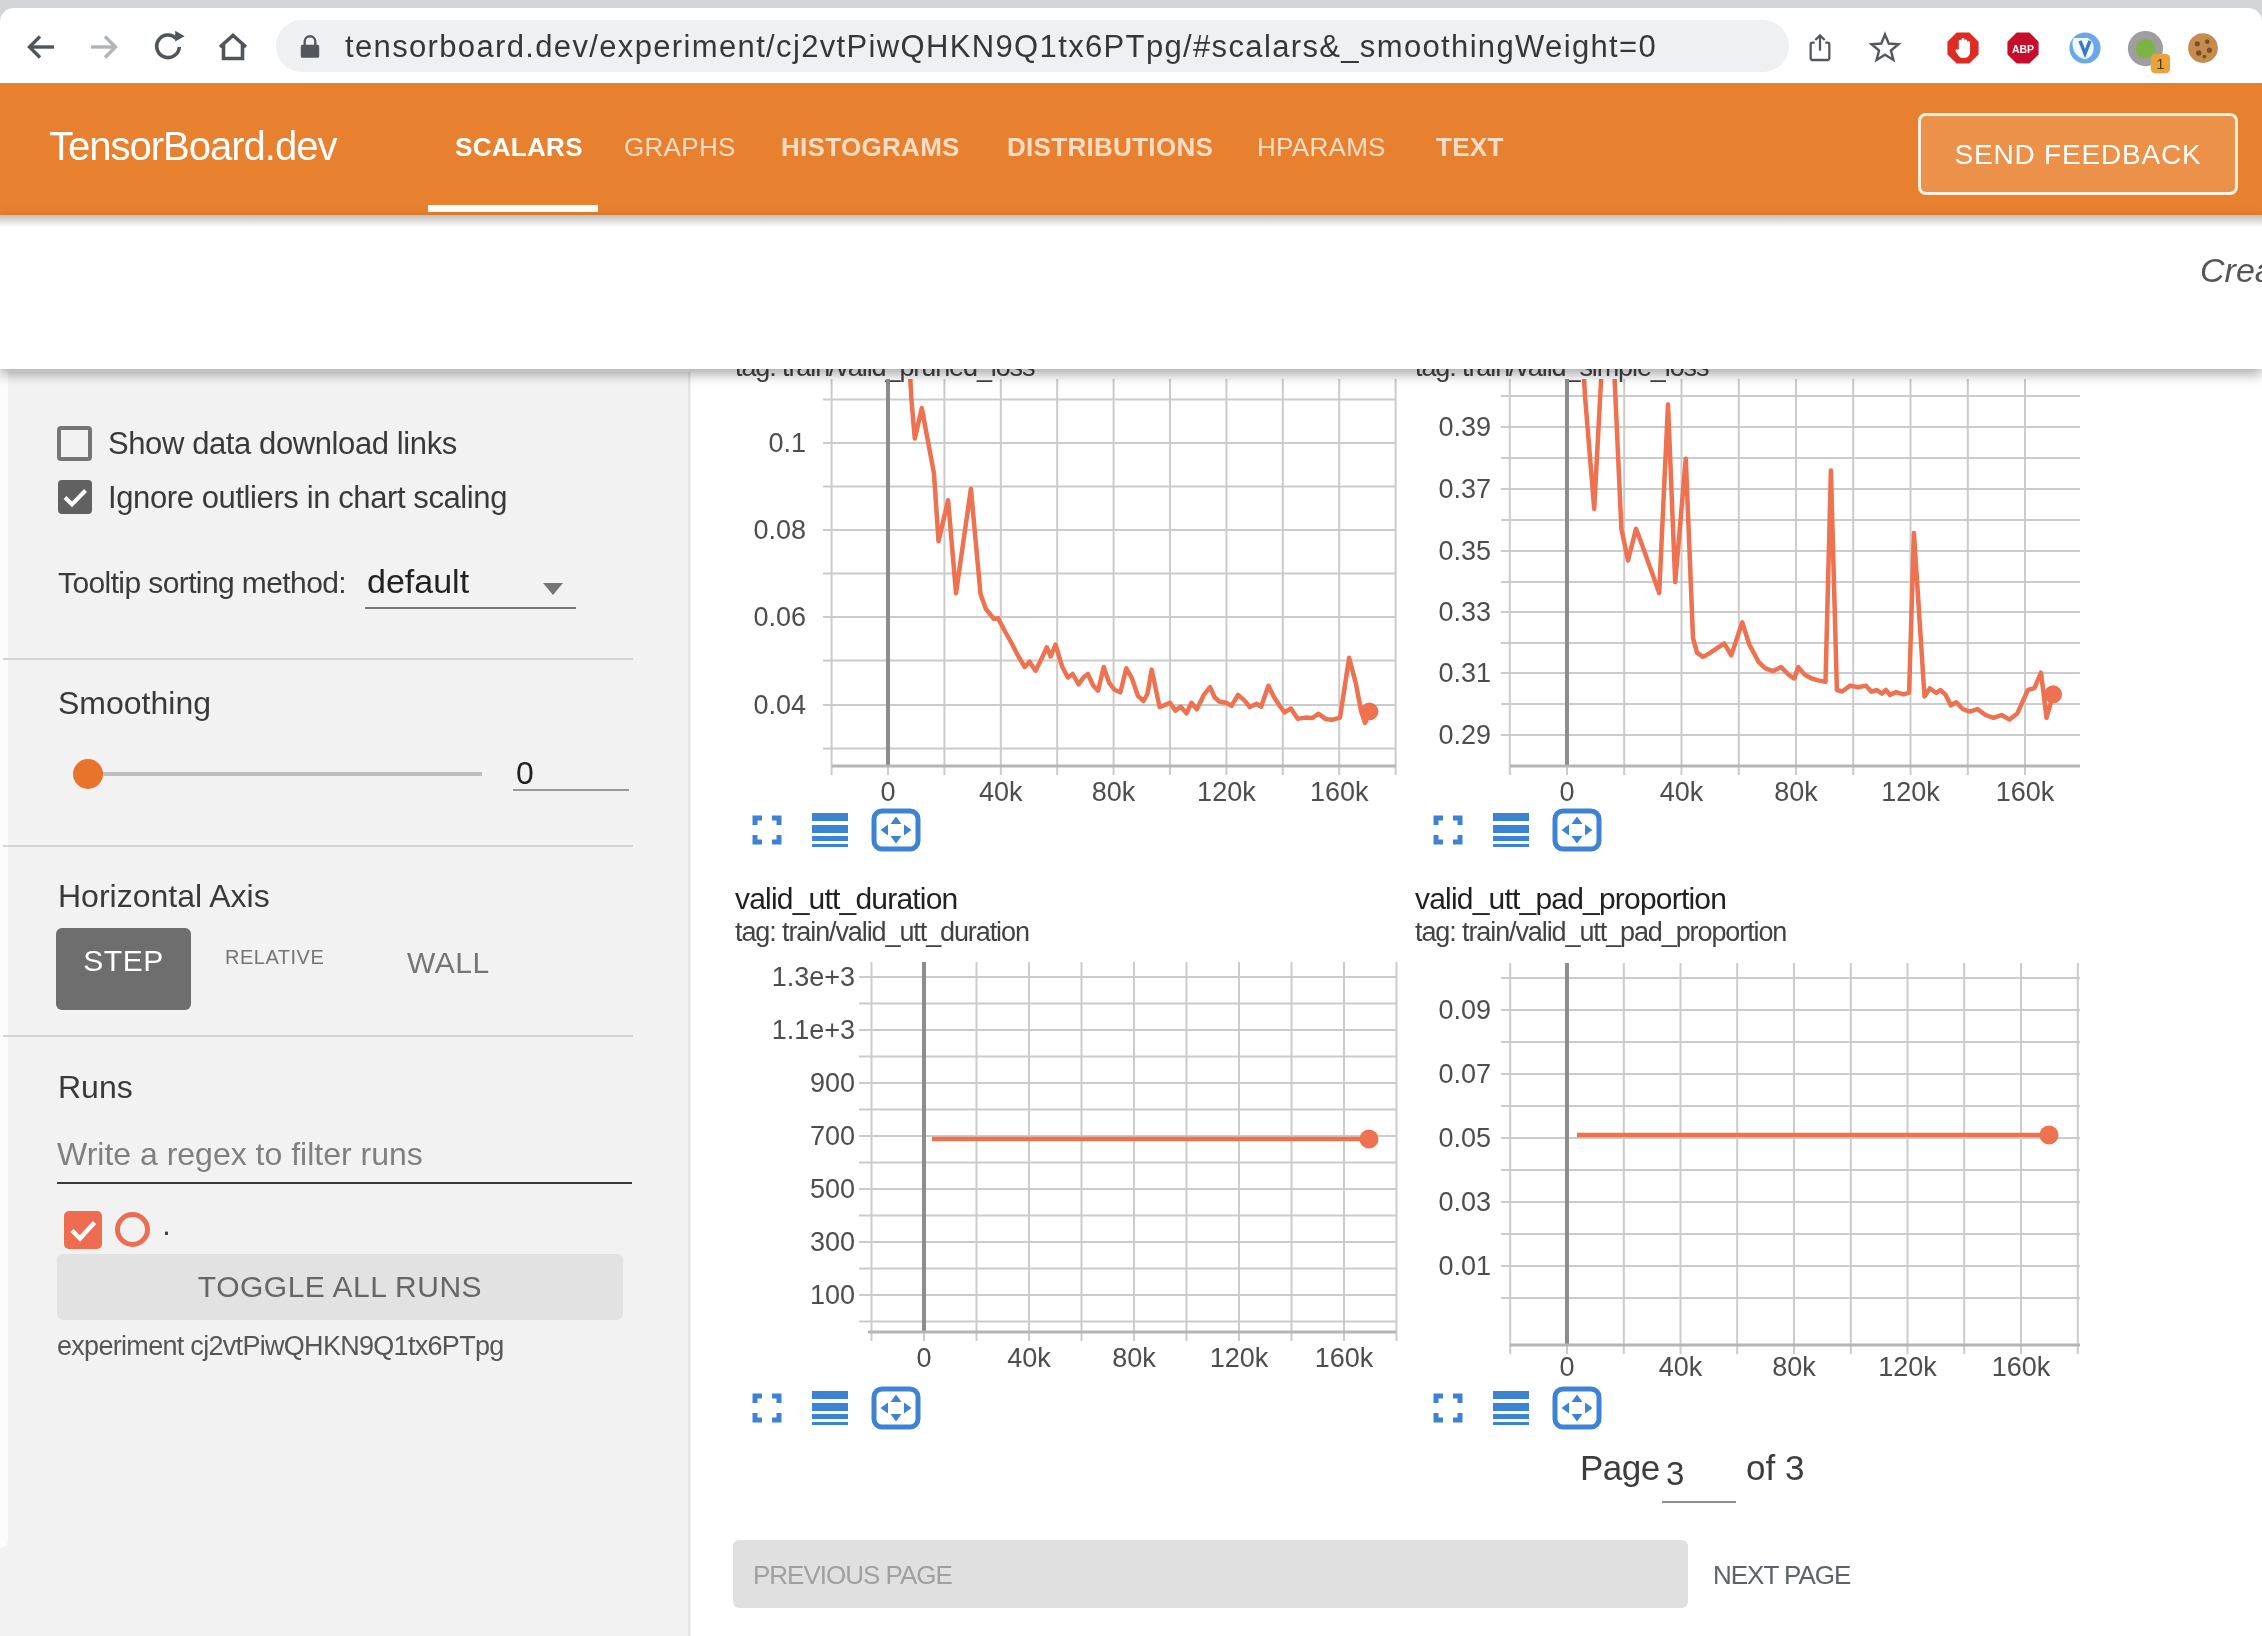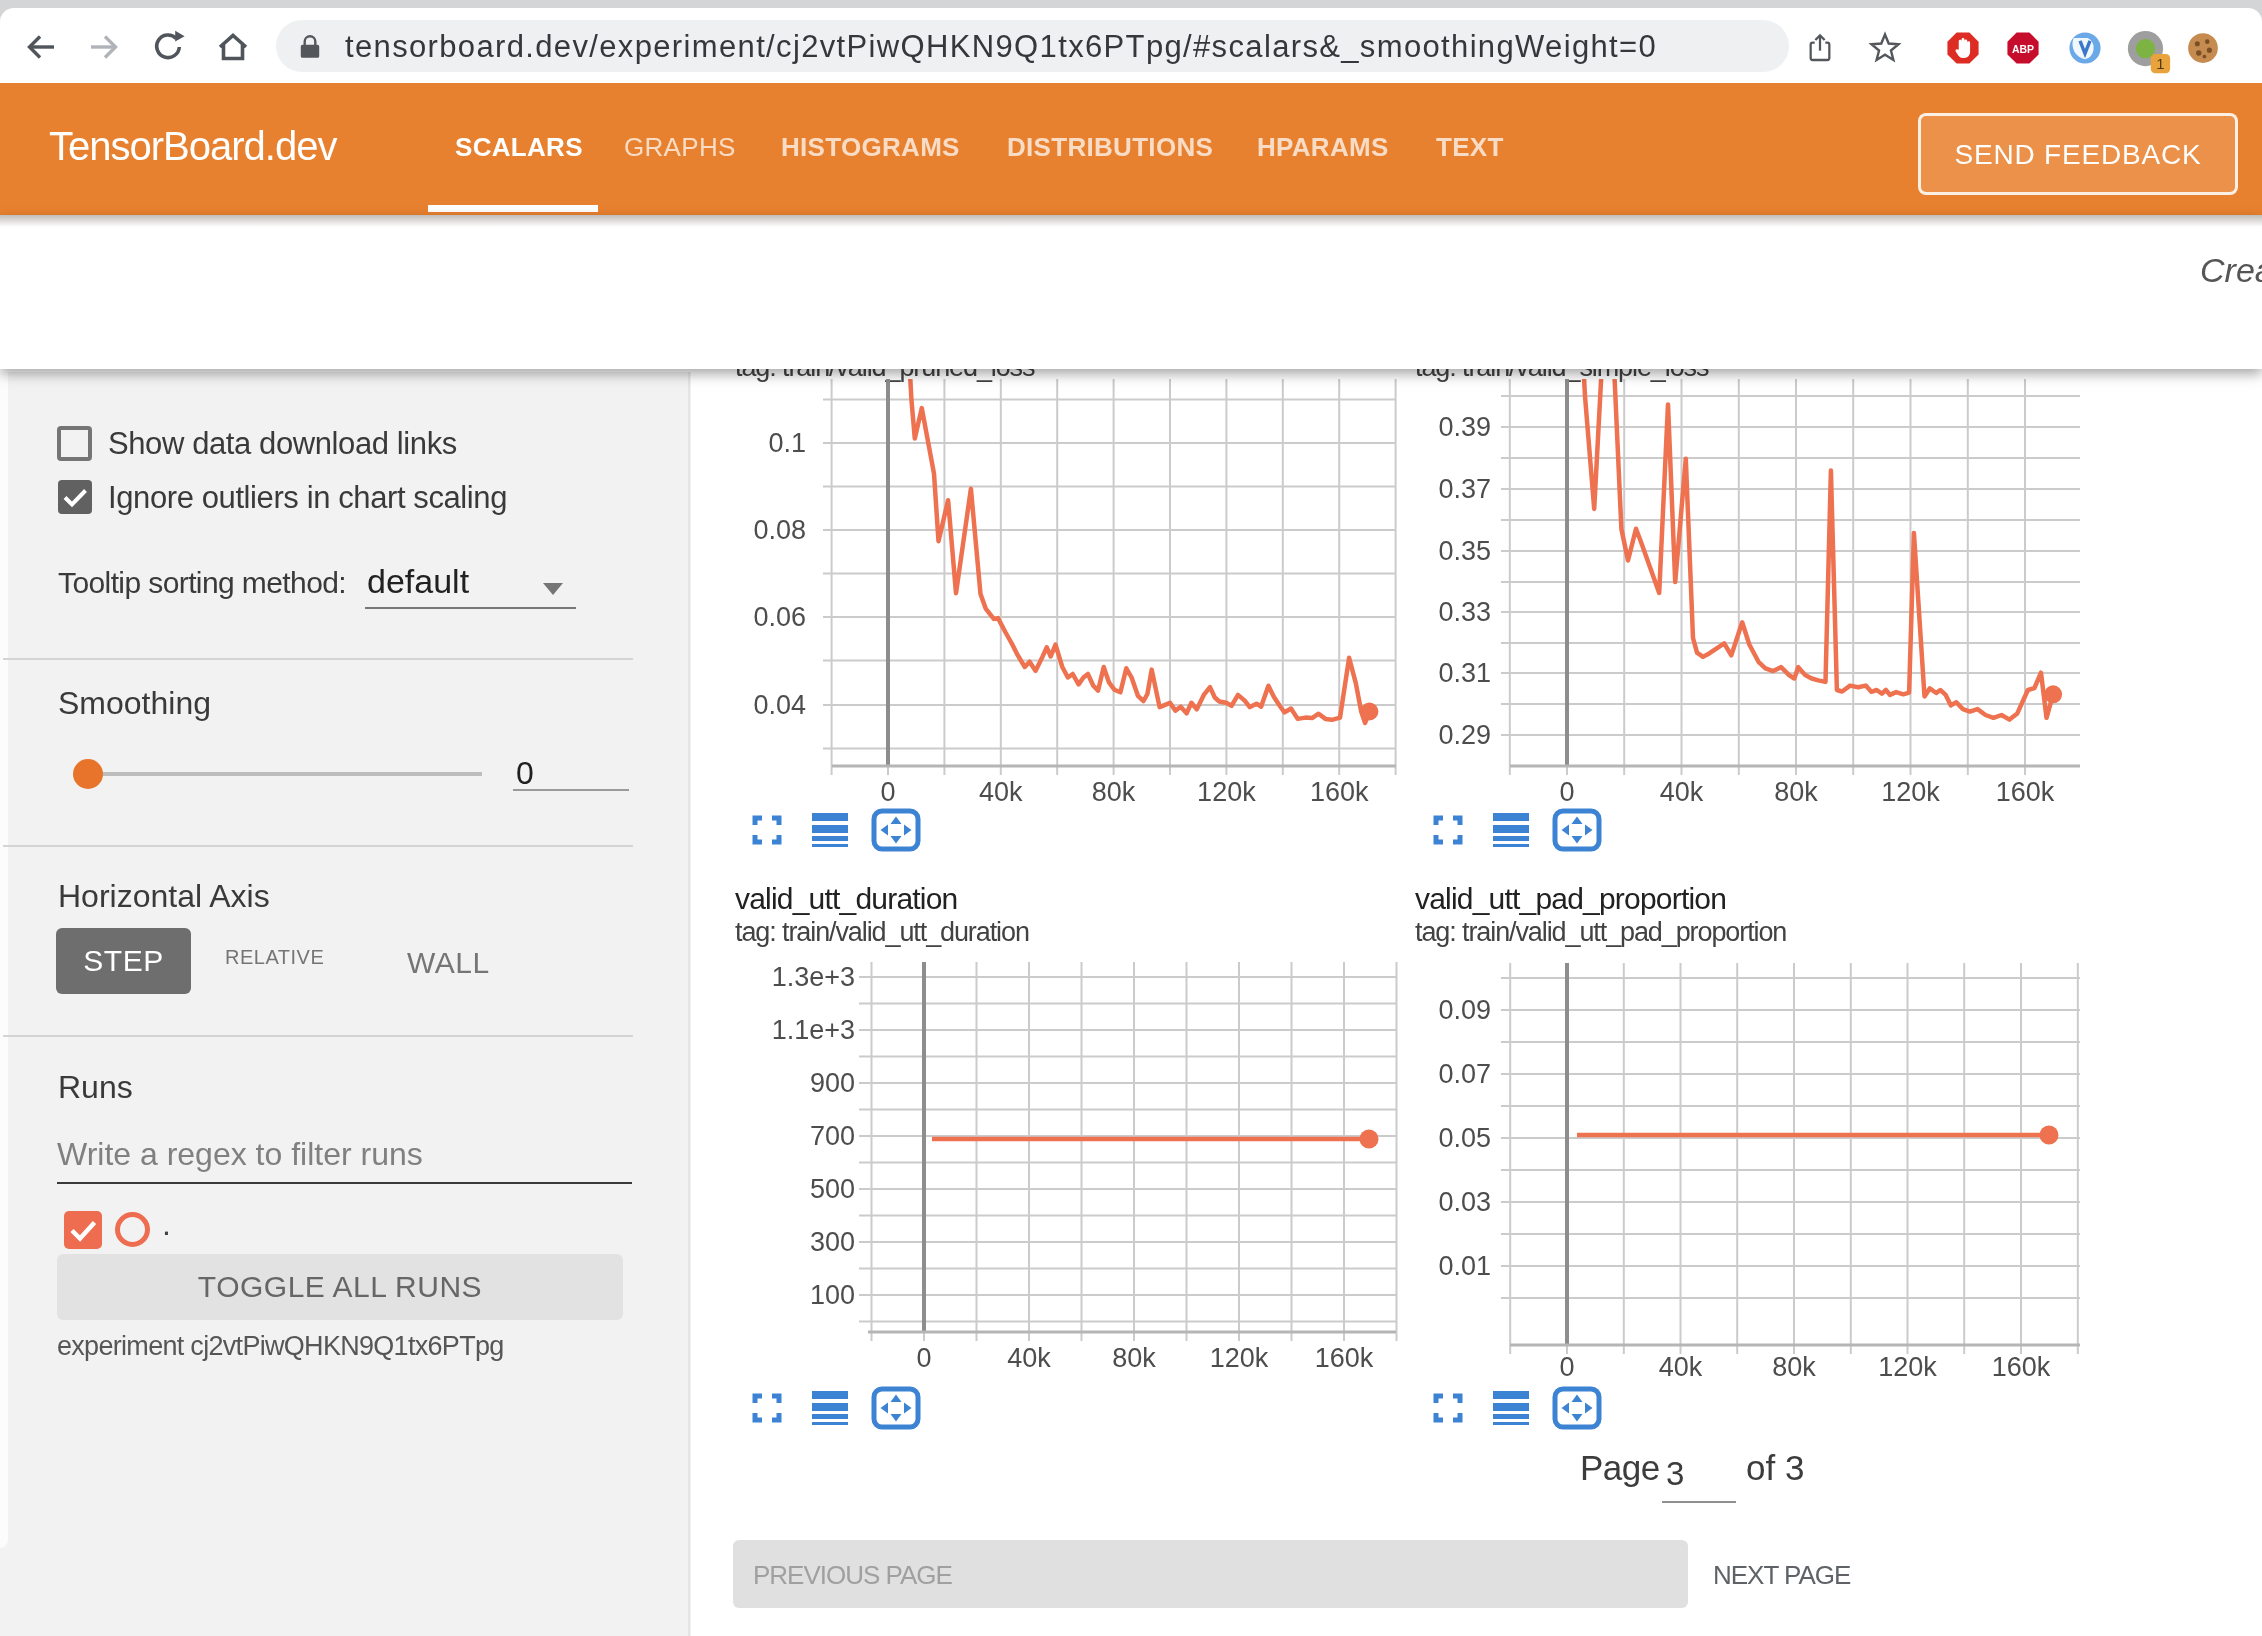--- a/index.html
+++ b/index.html
@@ -71,21 +71,21 @@
     <path d="M6 10V7a6 6 0 1 1 12 0v3h1a1.5 1.5 0 0 1 1.5 1.5v9A1.5 1.5 0 0 1 19 22H5a1.5 1.5 0 0 1-1.5-1.5v-9A1.5 1.5 0 0 1 5 10h1zm2.2 0h7.6V7a3.8 3.8 0 1 0-7.6 0v3z" fill="#53575c"></path>
   </svg>
 <div class="abs" style="left:345px;top:29px;font-size:31px;color:#35383b;letter-spacing:1.35px">tensorboard.dev/experiment/cj2vtPiwQHKN9Q1tx6PTpg/#scalars&amp;_smoothingWeight=0</div>
 
 <div class="abs" style="left:0;top:83px;width:2262px;height:132px;background:#e8812f"></div>
 <div class="abs" style="left:49px;top:124px;font-size:40px;color:#fff;letter-spacing:-1px">TensorBoard.dev</div>
 <div class="abs" style="left:455px;top:132px;font-size:26px;font-weight:bold;color:#fff;letter-spacing:0.3px">SCALARS</div>
 <div class="abs" style="left:624px;top:132px;font-size:26px;font-weight:normal;color:rgba(255,255,255,0.72);letter-spacing:0.3px">GRAPHS</div>
 <div class="abs" style="left:781px;top:132px;font-size:26px;font-weight:bold;color:rgba(255,255,255,0.72);letter-spacing:0.3px">HISTOGRAMS</div>
 <div class="abs" style="left:1007px;top:132px;font-size:26px;font-weight:bold;color:rgba(255,255,255,0.72);letter-spacing:0.3px">DISTRIBUTIONS</div>
-<div class="abs" style="left:1257px;top:132px;font-size:26px;font-weight:bold;color:rgba(255,255,255,0.72);letter-spacing:0.3px">HPARAMS</div>
+<div class="abs" style="left:1257px;top:132px;font-size:26px;font-weight:normal;color:rgba(255,255,255,0.72);letter-spacing:0.3px">HPARAMS</div>
 <div class="abs" style="left:1436px;top:132px;font-size:26px;font-weight:bold;color:rgba(255,255,255,0.72);letter-spacing:0.3px">TEXT</div>
 <div class="abs" style="left:428px;top:205px;width:170px;height:7px;background:#fff"></div>
 <div class="abs" style="left:1918px;top:113px;width:320px;height:82px;border:3px solid rgba(255,255,255,0.85);border-radius:8px;background:rgba(255,255,255,0.13);color:#fff;font-size:28px;letter-spacing:0.8px;text-align:center;line-height:78px">SEND FEEDBACK</div>
 
 <div class="abs" style="left:0;top:372px;width:691px;height:1264px;background:#f2f2f2"></div>
 <div class="abs" style="left:0;top:372px;width:8px;height:1176px;background:#fcfcfc;border-radius:0 0 10px 0"></div>
 
 <div class="abs" style="left:688px;top:372px;width:2px;height:1264px;background:#e4e4e4"></div>
 
 <div class="abs" style="left:57px;top:426px;width:35px;height:35px;border:4px solid #757575;border-radius:4px"></div>
@@ -100,21 +100,21 @@
 <div class="abs" style="left:365px;top:607px;width:211px;height:2px;background:#787878"></div>
 <div class="abs" style="left:543px;top:583px;width:0;height:0;border-left:10px solid transparent;border-right:10px solid transparent;border-top:12px solid #757575"></div>
 <div class="abs" style="left:3px;top:658px;width:630px;height:2px;background:#d4d4d4"></div>
 <div class="abs" style="left:58px;top:685px;font-size:32px;color:#3a3a3a">Smoothing</div>
 <div class="abs" style="left:88px;top:772px;width:394px;height:4px;background:#bdbdbd"></div>
 <div class="abs" style="left:73px;top:759px;width:30px;height:30px;border-radius:50%;background:#e8732a"></div>
 <div class="abs" style="left:516px;top:755px;font-size:32px;color:#212121">0</div>
 <div class="abs" style="left:513px;top:789px;width:116px;height:2px;background:#9a9a9a"></div>
 <div class="abs" style="left:3px;top:845px;width:630px;height:2px;background:#d4d4d4"></div>
 <div class="abs" style="left:58px;top:878px;font-size:32px;color:#3a3a3a">Horizontal Axis</div>
-<div class="abs" style="left:56px;top:928px;width:135px;height:66px;background:#6e6e6e;border-radius:6px;color:#fff;font-size:30px;text-align:center;line-height:66px;letter-spacing:0.5px">STEP</div>
+<div class="abs" style="left:56px;top:928px;width:135px;height:82px;background:#6e6e6e;border-radius:6px;color:#fff;font-size:30px;text-align:center;line-height:66px;letter-spacing:0.5px">STEP</div>
 <div class="abs" style="left:225px;top:946px;font-size:20px;color:#757575;letter-spacing:0.5px">RELATIVE</div>
 <div class="abs" style="left:407px;top:946px;font-size:30px;color:#757575;letter-spacing:0.5px">WALL</div>
 <div class="abs" style="left:3px;top:1035px;width:630px;height:2px;background:#d4d4d4"></div>
 <div class="abs" style="left:58px;top:1069px;font-size:32px;color:#3a3a3a">Runs</div>
 <div class="abs" style="left:57px;top:1136px;font-size:32px;color:#808080">Write a regex to filter runs</div>
 <div class="abs" style="left:57px;top:1182px;width:575px;height:2px;background:#3a3a3a"></div>
 <svg width="40" height="40" viewBox="0 0 40 40" style="position:absolute;left:63px;top:1210px">
     <rect x="1" y="1" width="38" height="38" rx="5" fill="#ee6c50"></rect>
     <path d="M9 20.5 17 28.5 31.5 12.5" fill="none" stroke="#fff" stroke-width="4.5"></path>
   </svg>

